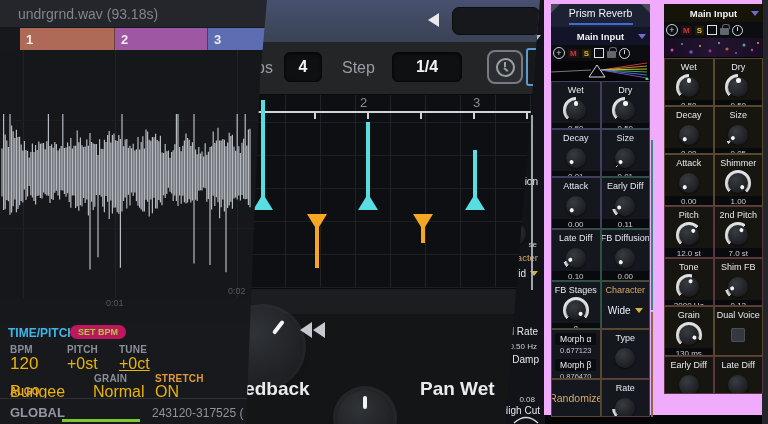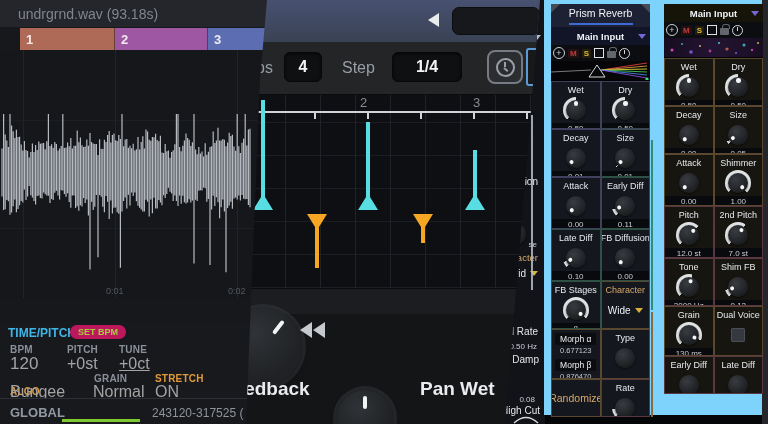--- a/index.html
+++ b/index.html
@@ -18,21 +18,21 @@
   .slice{height:100%;display:flex;align-items:center;padding-left:6px;
          font-size:13px;font-weight:bold;color:rgba(250,244,246,.92);border-right:1px solid rgba(0,0,0,.4);}
   .wavezone{left:0;top:50px;width:268px;height:248px;background:#15171b;}
   .vline{width:1px;background:#202329;top:0;height:248px;}
   .hline{left:0;width:268px;height:1px;background:#1b1e23;}
   .wtime{font-size:9px;color:#54585f;}
   .rowAL{left:0;top:298px;width:268px;height:24px;background:#1f2125;border-top:1px solid #36393f;border-bottom:1px solid #36393f;
          font-size:13px;color:#a8adb5;}
   .tpsec{left:0;top:322px;width:268px;height:76px;background:#17191d;}
   .lbl{font-size:10px;font-weight:bold;color:#8a8f98;letter-spacing:.2px;}
-  .val{font-size:16px;color:#a3a3a3;}
+  .val{font-size:16px;color:#eab308;}
   .orange{color:#e09a3a;}
   .cyanlbl{color:#3fb6e8;font-weight:bold;font-size:12px;}
   .setbpm{background:#be185d;color:#a6ce43;font-size:9px;font-weight:bold;border-radius:8px;padding:2px 8px;}
   .tabrow{left:0;top:398px;width:268px;height:26px;background:#17191d;border-top:1px solid #2d3036;}
   .greentab{color:#7ec832;font-weight:bold;font-size:13px;}
   .graytab{color:#9298a2;font-weight:bold;font-size:13px;}
   .tabunder{left:62px;top:419px;width:78px;height:3px;background:#7ec832;}
 
   
   #mid{left:238px;top:0;width:304px;height:424px;background:#141619;z-index:2;
@@ -66,21 +66,21 @@
   .mklab{font-size:19px;font-weight:bold;color:#e9ebee;}
   .rw{display:flex;gap:1px;}
   .rw i{width:0;height:0;border-top:8px solid transparent;border-bottom:8px solid transparent;border-right:12px solid #c6c9ce;}
 
   
   #strip{left:500px;top:0;width:45px;height:424px;background:#121318;z-index:1;color:#e3e6ea;}
   .stxt{white-space:nowrap;}
   .scroll{right:12px;top:115px;width:2px;height:175px;background:#b6bfca;opacity:.85;}
 
   
-  #right{left:544px;top:0;width:224px;height:415px;background:#7dd3fc;z-index:4;text-decoration:underline;}
+  #right{left:544px;top:0;width:224px;height:415px;background:#f0abfc;z-index:4;text-decoration:underline;}
   .rcol{position:absolute;top:4px;width:99px;}
   .rhead{height:23px;position:relative;display:flex;justify-content:center;}
   .rtitle{font-size:10.5px;color:#f2f4f7;margin-top:3px;white-space:nowrap;}
   .runder{position:absolute;bottom:2px;left:calc(50% - 32px);width:64px;height:2px;background:#3d6bd6;}
   .rhead::before{content:'';position:absolute;left:0;top:0;border-top:9px solid #464b54;border-right:9px solid transparent;}
   .rhead::after{content:'';position:absolute;right:0;top:0;border-top:9px solid #464b54;border-left:9px solid transparent;}
   .rinput{height:18px;display:flex;align-items:center;justify-content:center;position:relative;
           font-size:9.5px;font-weight:bold;color:#eef0f4;}
   .ptri{position:absolute;right:4px;width:0;height:0;border-left:4px solid transparent;border-right:4px solid transparent;border-top:5px solid #7668d4;}
   .irow{height:16px;display:flex;align-items:center;gap:3px;padding-left:2px;background:#0c0d11;}
@@ -228,21 +228,21 @@
     </div>
     <div class="wavezone abs">
       <div class="vline abs" style="left:23px;"></div>
       <div class="vline abs" style="left:115px;"></div>
       <div class="vline abs" style="left:237px;"></div>
       <div class="hline abs" style="top:70px;"></div>
       <div class="hline abs" style="top:178px;"></div>
       <svg id="wavesvg" width="252" height="248" style="position:absolute;left:0;top:0;">
         <path id="wavepath" stroke="#b6bbc1" stroke-width="1.2" fill="none" d="M2.0,98.4L2.0,146.5M3.6,64.0L3.6,160.1M5.2,84.5L5.2,159.2M6.8,90.5L6.8,150.0M8.4,96.9L8.4,151.3M10.0,64.0L10.0,164.7M11.6,75.6L11.6,162.6M13.2,81.3L13.2,156.2M14.8,88.0L14.8,149.5M16.4,79.7L16.4,162.3M18.0,87.1L18.0,159.1M19.6,86.7L19.6,155.3M21.2,94.5L21.2,151.1M22.8,100.4L22.8,152.6M24.4,90.9L24.4,139.4M26.0,100.0L26.0,150.0M27.6,101.1L27.6,146.6M29.2,107.6L29.2,135.9M30.8,101.9L30.8,145.2M32.4,93.6L32.4,147.6M34.0,102.0L34.0,151.1M35.6,95.0L35.6,154.5M37.2,100.1L37.2,146.0M38.8,91.4L38.8,145.5M40.4,93.8L40.4,148.0M42.0,93.3L42.0,148.4M43.6,93.1L43.6,142.5M45.2,99.3L45.2,144.3M46.8,91.2L46.8,145.5M48.4,64.0L48.4,145.8M50.0,96.1L50.0,153.0M51.6,94.3L51.6,148.9M53.2,97.7L53.2,150.0M54.8,92.1L54.8,142.7M56.4,93.9L56.4,140.8M58.0,100.6L58.0,145.4M59.6,98.4L59.6,149.6M61.2,95.9L61.2,140.2M62.8,64.0L62.8,140.6M64.4,98.0L64.4,143.9M66.0,97.5L66.0,146.7M67.6,92.4L67.6,143.2M69.2,96.3L69.2,151.9M70.8,87.9L70.8,157.8M72.4,98.6L72.4,145.4M74.0,95.8L74.0,145.5M75.6,95.8L75.6,158.1M77.2,80.5L77.2,156.3M78.8,92.3L78.8,160.8M80.4,87.4L80.4,155.3M82.0,95.3L82.0,156.4M83.6,96.9L83.6,148.1M85.2,96.6L85.2,153.0M86.8,89.5L86.8,149.6M88.4,95.7L88.4,165.6M90.0,83.1L90.0,219.5M91.6,91.9L91.6,151.8M93.2,93.4L93.2,160.1M94.8,94.1L94.8,156.8M96.4,93.9L96.4,144.9M98.0,105.0L98.0,207.3M99.6,89.3L99.6,145.1M101.2,98.7L101.2,146.8M102.8,98.9L102.8,156.7M104.4,89.7L104.4,162.3M106.0,91.9L106.0,146.1M107.6,85.0L107.6,151.7M109.2,80.9L109.2,169.0M110.8,92.6L110.8,150.4M112.4,85.0L112.4,163.4M114.0,83.6L114.0,157.8M115.6,90.3L115.6,157.4M117.2,90.9L117.2,162.3M118.8,84.9L118.8,163.7M120.4,89.0L120.4,217.7M122.0,64.0L122.0,161.6M123.6,96.2L123.6,151.1M125.2,89.4L125.2,147.6M126.8,89.1L126.8,158.5M128.4,97.8L128.4,144.7M130.0,95.8L130.0,155.4M131.6,98.2L131.6,142.5M133.2,93.8L133.2,146.1M134.8,100.5L134.8,142.6M136.4,99.2L136.4,151.3M138.0,86.9L138.0,155.7M139.6,99.5L139.6,157.8M141.2,92.0L141.2,159.6M142.8,86.3L142.8,161.4M144.4,98.4L144.4,161.4M146.0,79.5L146.0,149.7M147.6,81.5L147.6,151.7M149.2,89.8L149.2,166.6M150.8,90.8L150.8,149.5M152.4,87.0L152.4,163.2M154.0,87.3L154.0,147.7M155.6,83.7L155.6,158.4M157.2,90.1L157.2,158.6M158.8,91.3L158.8,150.0M160.4,85.8L160.4,152.5M162.0,102.6L162.0,155.3M163.6,103.1L163.6,145.2M165.2,93.9L165.2,147.9M166.8,101.3L166.8,144.1M168.4,100.4L168.4,137.7M170.0,107.7L170.0,141.7M171.6,102.0L171.6,143.6M173.2,100.2L173.2,150.9M174.8,94.3L174.8,145.4M176.4,64.0L176.4,150.9M178.0,64.0L178.0,155.9M179.6,96.9L179.6,145.5M181.2,101.2L181.2,153.7M182.8,95.7L182.8,145.8M184.4,90.4L184.4,152.3M186.0,83.6L186.0,153.5M187.6,88.1L187.6,152.4M189.2,89.7L189.2,149.3M190.8,96.0L190.8,152.4M192.4,92.3L192.4,150.6M194.0,64.0L194.0,213.6M195.6,99.5L195.6,149.8M197.2,104.3L197.2,151.1M198.8,97.0L198.8,140.8M200.4,103.6L200.4,140.2M202.0,101.4L202.0,140.4M203.6,106.6L203.6,137.6M205.2,93.3L205.2,138.2M206.8,104.7L206.8,151.7M208.4,101.8L208.4,149.0M210.0,96.9L210.0,215.1M211.6,96.2L211.6,159.5M213.2,81.6L213.2,145.8M214.8,93.0L214.8,156.1M216.4,90.4L216.4,147.3M218.0,77.8L218.0,152.2M219.6,90.6L219.6,168.3M221.2,90.4L221.2,157.3M222.8,89.0L222.8,149.5M224.4,89.8L224.4,161.5M226.0,96.3L226.0,222.3M227.6,92.5L227.6,157.9M229.2,82.7L229.2,155.5M230.8,86.0L230.8,151.8M232.4,84.8L232.4,158.7M234.0,96.6L234.0,148.5M235.6,100.8L235.6,147.5M237.2,64.0L237.2,149.5M238.8,96.3L238.8,145.6M240.4,103.0L240.4,150.4M242.0,92.7L242.0,145.1M243.6,88.7L243.6,148.8M245.2,64.0L245.2,149.3M246.8,95.6L246.8,148.9M248.4,79.6L248.4,155.0M250.0,78.8L250.0,157.3"></path>
       </svg>
-      <span class="wtime abs" style="left:106px;top:236px;">0:01</span>
+      <span class="wtime abs" style="left:106px;top:248px;">0:01</span>
       <span class="wtime abs" style="left:228px;top:236px;">0:02</span>
     </div>
     <div class="tpsec abs">
       <span class="cyanlbl abs" style="left:8px;top:4px;">TIME/PITCH</span>
       <span class="setbpm abs" style="left:70px;top:3px;">SET BPM</span>
       <span class="lbl abs" style="left:10px;top:22px;">BPM</span>
       <span class="lbl abs" style="left:67px;top:22px;">PITCH</span>
       <span class="lbl abs" style="left:119px;top:22px;">TUNE</span>
       <span class="val abs" style="left:10px;top:32px;font-size:17px;">120</span>
       <span class="val abs" style="left:67px;top:33px;">+0st</span>

